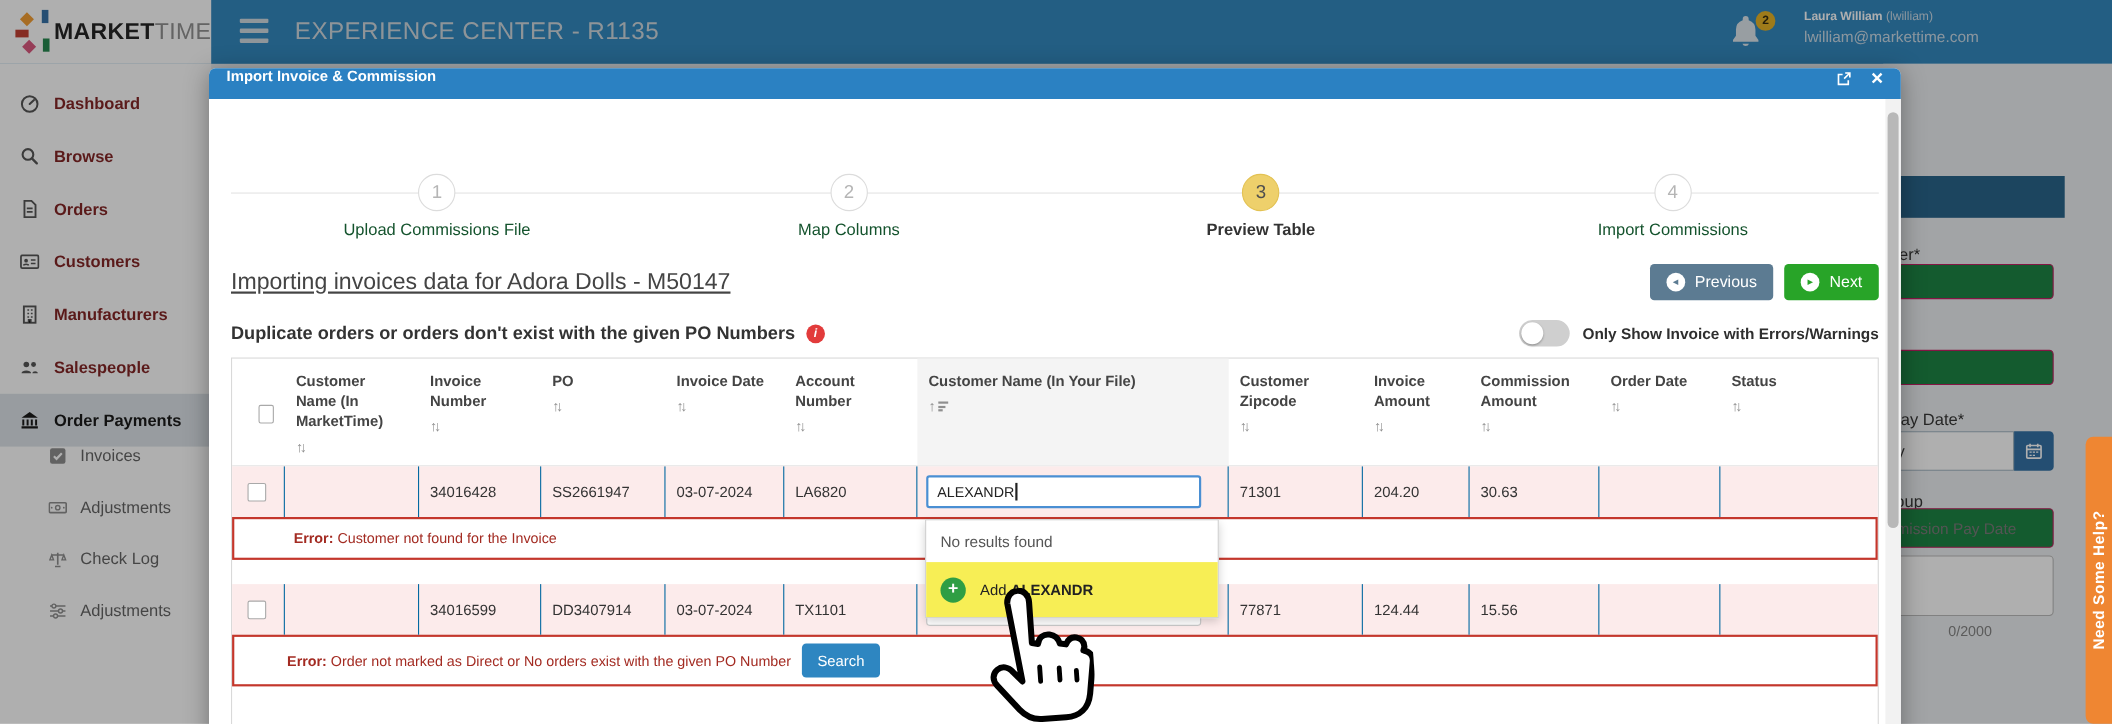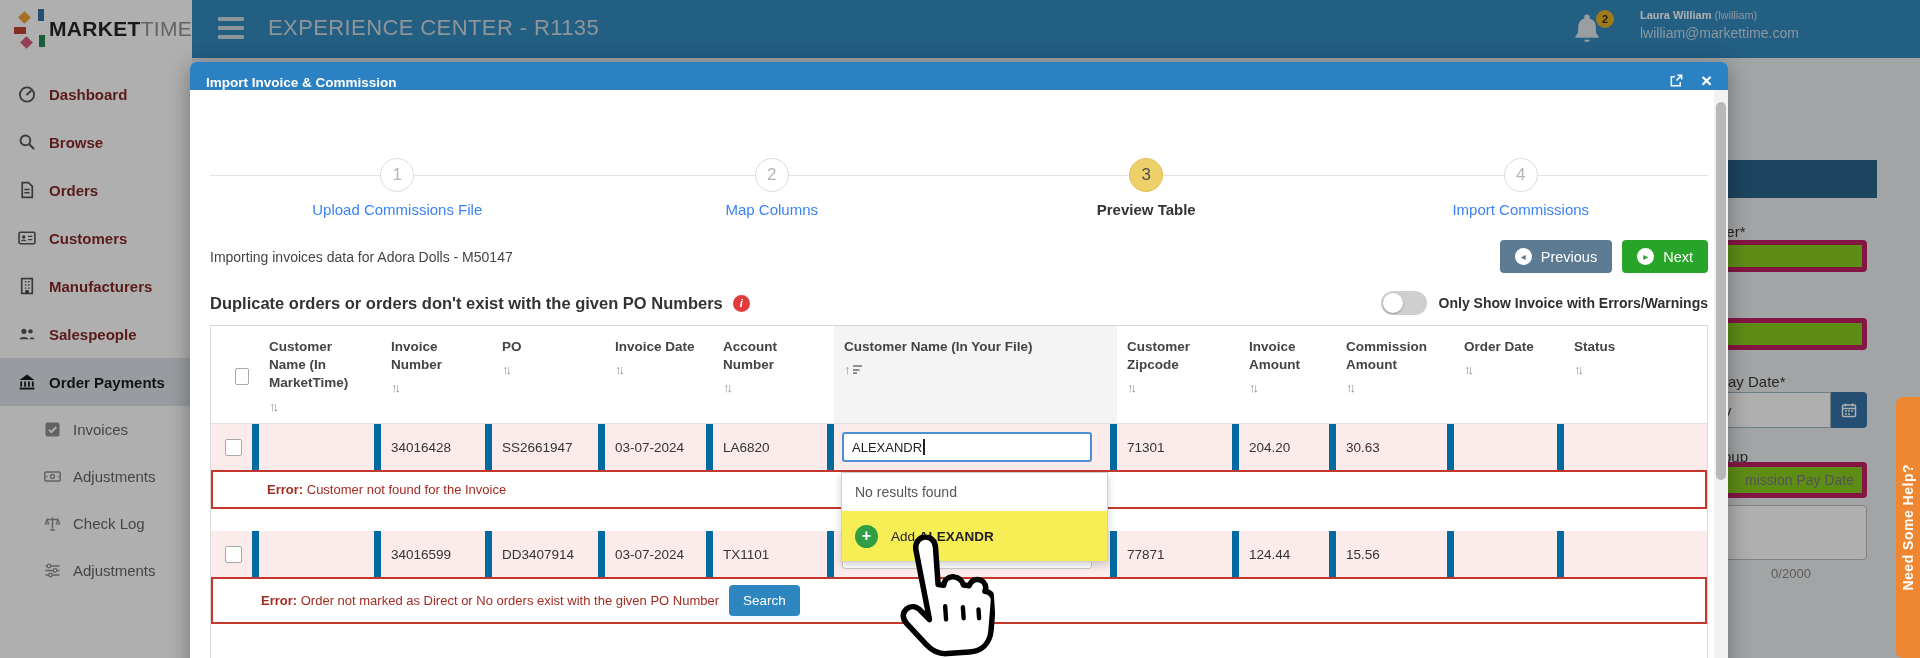--- a/index.html
+++ b/index.html
@@ -31,69 +31,69 @@
   .user-email { font-size:14px; color:#c9dae6; margin-top:4px; }
 
   
   .sidebar { position:absolute; left:0; top:58px; width:192px; height:600px; background:#ffffff; z-index:1; padding-top:12px; }
   .side-item { height:48px; display:flex; align-items:center; padding-left:18px; cursor:pointer; }
   .side-item svg { flex:0 0 18px; margin-right:13px; color:#4f4f4f; }
   .side-item .lbl { font-size:15px; font-weight:600; color:#7f1d1d; }
   .side-item.active { background:#dde3e8; }
   .side-item.active svg { color:#111; }
   .side-item.active .lbl { color:#111; font-weight:700; }
-  .side-sub { height:47px; display:flex; align-items:center; padding-left:44px; cursor:pointer; }
+  .side-sub { height:47px; display:flex; padding-left:44px; cursor:pointer; }
   .side-sub svg { flex:0 0 17px; margin-right:12px; color:#8a8a8a; }
   .side-sub .lbl { font-size:15px; color:#5f5f5f; }
 
   
   .right-panel { position:absolute; left:1712px; top:58px; width:208px; height:600px; z-index:1; background:#eceff1; }
   .rp-bluebar { position:absolute; left:0px; top:102px; width:165px; height:38px; background:#205e86; }
   .rp-label { position:absolute; left:6px; font-size:15px; color:#2f2f2f; }
-  .rp-input { position:absolute; left:3px; width:152px; height:32px; border:5px solid #be185d; border-radius:4px; background:#84cc16; padding:0 8px; font-size:14px;text-align:right; }
+  .rp-input { position:absolute; left:3px; width:152px; height:32px; border:1px solid #be185d; border-radius:4px; background:#15803d; padding:0 8px; font-size:14px; }
   .rp-daterow { position:absolute; left:3px; top:334px; width:152px; height:36px; display:flex; }
   .rp-date { flex:1; border:1px solid #9fb3c0; border-radius:4px 0 0 4px; padding:0 8px; font-size:15px; color:#333; background:#fff; min-width:0; }
   .rp-calbtn { width:36px; background:#2d6da3; border:none; border-radius:0 4px 4px 0; display:flex; align-items:center; justify-content:center; cursor:pointer; }
   .rp-textarea { position:absolute; left:3px; top:447px; width:152px; height:55px; border:1px solid #b9b9b9; border-radius:4px; background:#fff; resize:none; }
   .rp-count { position:absolute; left:3px; top:508px; width:152px; text-align:center; font-size:13px; color:#808080; }
 
   
   .overlay { position:absolute; inset:0; background:rgba(20,20,20,.34); z-index:5; }
 
   
   .help-tab { position:absolute; right:0; top:397px; width:24px; height:261px; background:#ef8632; z-index:15;
     border-radius:7px 0 0 7px; display:flex; align-items:center; justify-content:center; cursor:pointer; }
   .help-tab span { writing-mode:vertical-rl; transform:rotate(180deg); color:#fff; font-size:14px; font-weight:700; letter-spacing:.5px; white-space:nowrap; }
 
   
   .modal { position:absolute; left:190px; top:62px; width:1538px; height:640px; background:#fff; z-index:10;
     border-radius:6px 6px 0 0; box-shadow:0 4px 22px rgba(0,0,0,.35); }
-  .modal-header { height:28px; background:#2b81c2; border-radius:6px 6px 0 0; display:flex; align-items:flex-end; padding:0 16px; }
+  .modal-header { height:28px; background:#2b81c2; border-radius:6px 6px 0 0; display:flex; align-items:flex-start; padding:0 16px; }
   .modal-title { color:#fff; font-size:13.5px; font-weight:700; }
   .mh-icons { margin-left:auto; display:flex; align-items:center; gap:17px; }
   .mh-icons .icon-btn { cursor:pointer; display:flex; align-items:center; }
   .close-x { color:#fff; font-size:19px; font-weight:700; line-height:1; }
 
   
   .scrollbar { position:absolute; right:0; top:28px; width:14px; bottom:0; background:#f2f2f2; }
   .scrollbar .thumb { position:absolute; left:2px; top:12px; width:10px; height:378px; background:#b8b8b8; border-radius:5px; }
 
   
   .steps { position:relative; margin:68px 20px 0; display:flex; }
   .steps .line { position:absolute; left:0; right:0; top:17px; height:1px; background:#e3e3e3; }
   .step { flex:1; display:flex; flex-direction:column; align-items:center; position:relative; }
   .step .circ { width:34px; height:34px; border-radius:50%; background:#fff; border:1px solid #dcdcdc;
     color:#b5b5b5; font-size:17px; display:flex; align-items:center; justify-content:center; z-index:2; }
-  .step .slbl { margin-top:9px; font-size:15px; color:#3b82f6; }
+  .step .slbl { margin-top:9px; font-size:15px; color:#14532d; }
   .step.active .circ { background:#eed06b; border-color:#e3c253; color:#4e4e4e; }
   .step.active .slbl { color:#333; font-weight:700; }
 
   
   .info-row { margin:22px 20px 0; display:flex; align-items:center; justify-content:space-between; }
-  .importing-text { font-size:14px; color:#444; }
+  .importing-text { font-size:21px; color:#444;text-decoration:underline; }
   .btns { display:flex; gap:10px; }
   .btn { display:flex; align-items:center; gap:9px; border:none; border-radius:4px; padding:8px 15px;
     font-size:14.5px; color:#fff; cursor:pointer; font-family:inherit; }
   .btn .cicon { width:17px; height:17px; border-radius:50%; background:#fff; font-size:10px; font-weight:700;
     display:flex; align-items:center; justify-content:center; }
   .btn-prev { background:#5c7b92; }
   .btn-prev .cicon { color:#5c7b92; }
   .btn-next { background:#28a428; }
   .btn-next .cicon { color:#28a428; }
 
@@ -115,21 +115,21 @@
   .th.hl { background:#f4f4f4; }
   .sort-bars { display:inline-block; width:9px; height:9px; margin-left:2px;
     background:linear-gradient(#8f8f8f 0 0) 0 0/9px 2px no-repeat,
                linear-gradient(#8f8f8f 0 0) 0 3.5px/6.5px 2px no-repeat,
                linear-gradient(#8f8f8f 0 0) 0 7px/4px 2px no-repeat; }
   .thead { border-bottom:1px solid #e2e2e2; }
   .cb { width:17px; height:17px; border:1.5px solid #a9a9a9; border-radius:2px; background:#fff; margin-left:14px; cursor:pointer; }
   .th-cb { display:flex; align-items:center; }
   .drow { background:#fcebeb; height:46px; }
   .drow > div { display:flex; align-items:center; padding-left:10px; font-size:13.5px; color:#333;
-    border-right:7px solid #0369a1; }
+    border-right:1px solid #0369a1; }
   .drow > div:last-child { border-right:none; }
   .drow .cellcb { padding-left:0; }
   .text-input { width:250px; height:30px; background:#fff; border:2px solid #4a8fd3; border-radius:3px;
     display:flex; align-items:center; padding:0 8px; font-size:13px; color:#222; margin-left:-2px; }
   .caret { display:inline-block; width:1.5px; height:16px; background:#222; margin-left:1px; }
   .row-input { width:250px; height:30px; background:#fff; border:1px solid #c9c9c9; border-radius:3px; margin-left:-2px; }
   .err { border:2px solid #c4372c; background:#fff; color:#a32b22; font-size:13px; padding:10px 10px 10px 54px; margin-bottom:22px; }
   .err b { font-weight:700; }
   .err.with-btn { display:flex; align-items:center; padding-top:6px; padding-bottom:6px;padding-left:48px; }
   .btn-search { background:#2e86c1; color:#fff; border:none; border-radius:4px; padding:8px 14px; font-size:13.5px;

